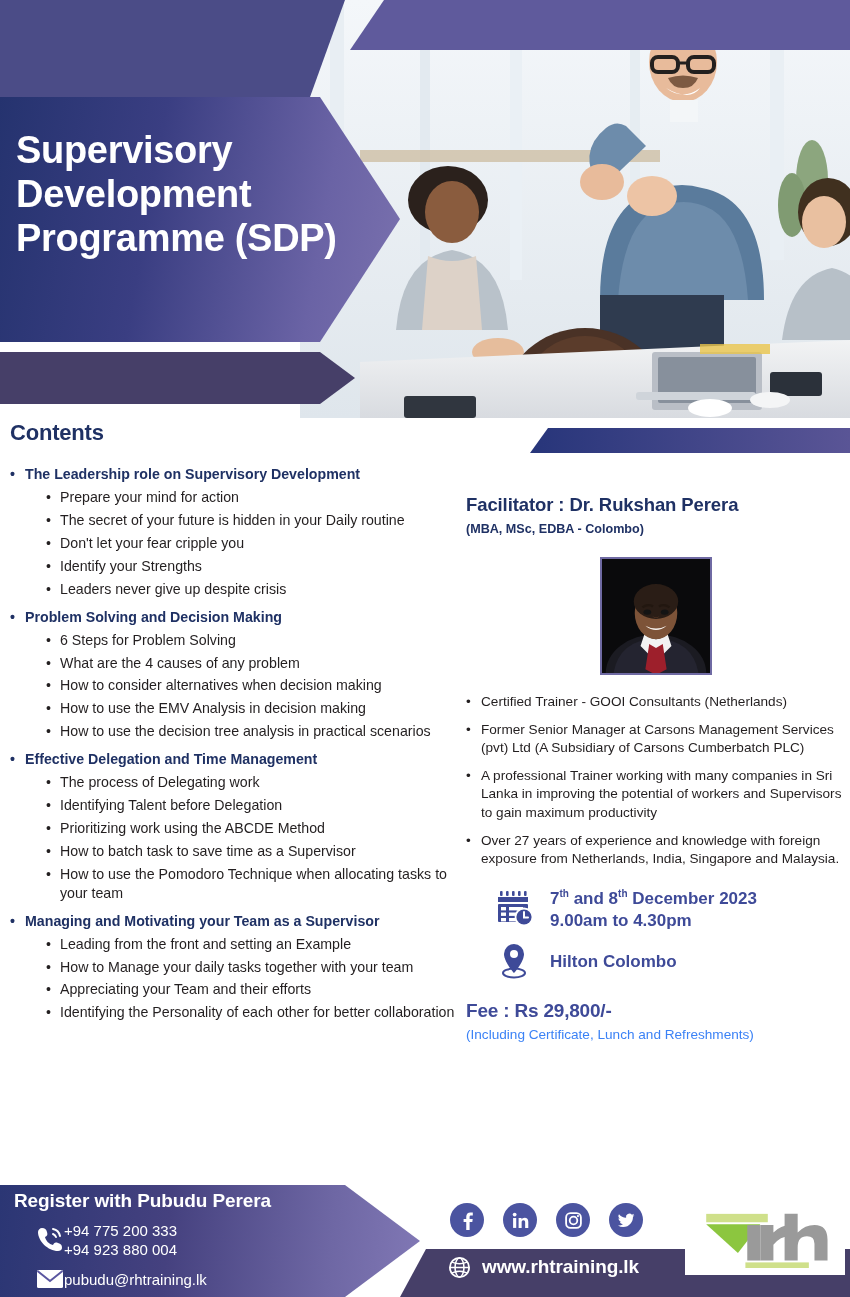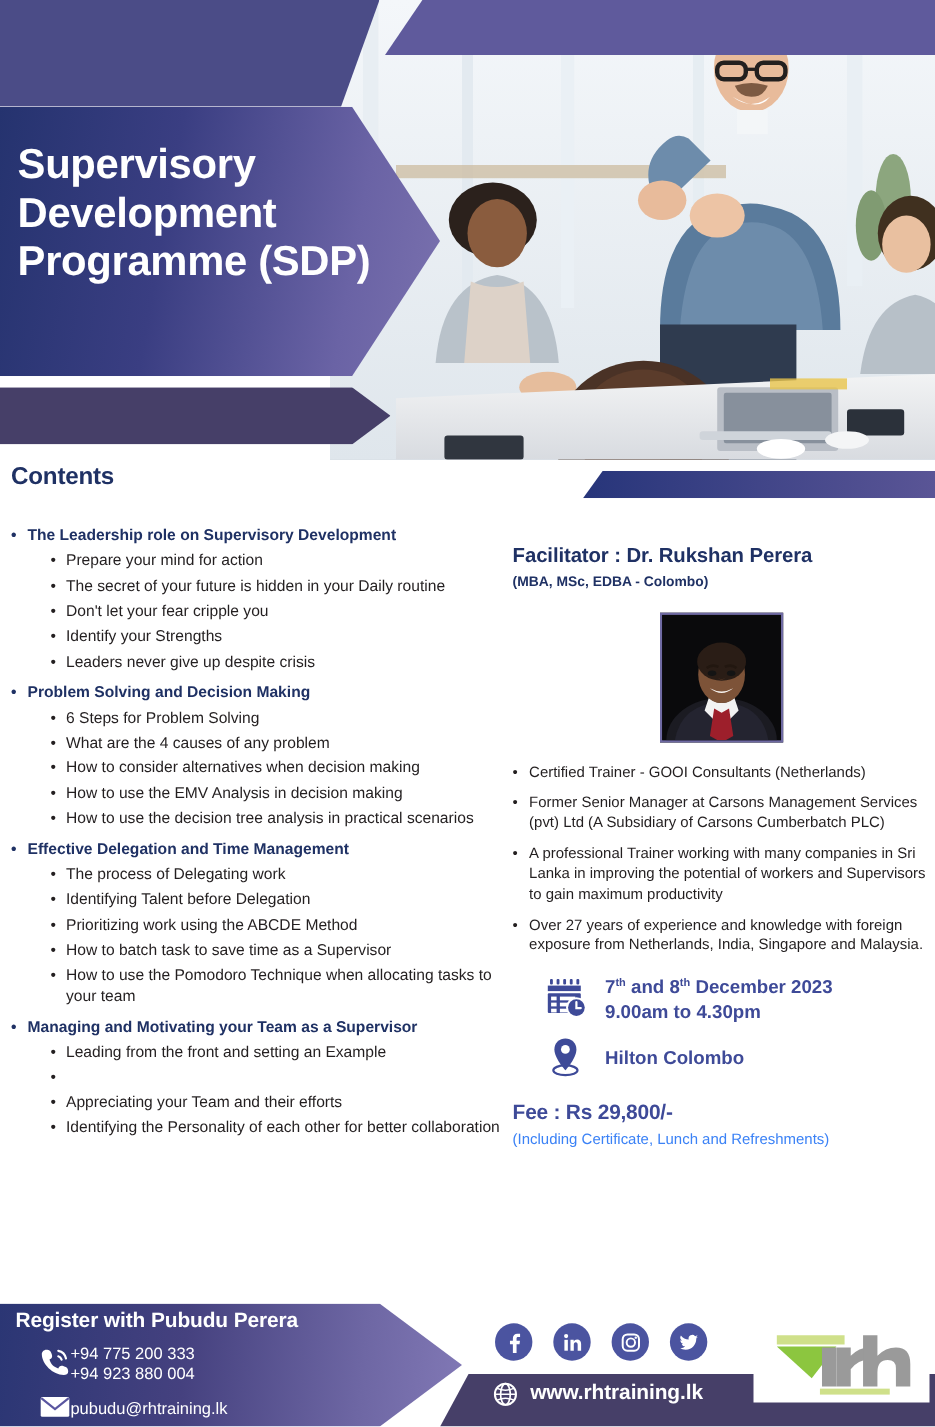--- a/index.html
+++ b/index.html
@@ -89,21 +89,21 @@
     -webkit-clip-path: polygon(18px 0, 320px 0, 320px 25px, 0 25px);
     clip-path: polygon(18px 0, 320px 0, 320px 25px, 0 25px);
     z-index: 4;
   }
 
   
   .contents {
     position: absolute; left: 10px; top: 420px; width: 455px; z-index: 3;
   }
   .contents-heading {
-    color: #1f3164; font-size: 22px; font-weight: bold; margin-bottom: 32px;
+    color: #1f3164; font-size: 22px; font-weight: bold; margin-bottom: 19px;
     letter-spacing: -.2px;
   }
   ul.topics { list-style: none; }
   ul.topics > li { margin-bottom: 5px; }
   .topic-row {
     display: flex; align-items: flex-start;
     color: #1f3164; font-size: 14.2px; font-weight: bold; line-height: 1.35;
   }
   .topic-row .dot { width: 15px; flex: 0 0 15px; color: #1f3164; }
   ul.subtopics { list-style: none; margin: 4px 0 9px 36px; }
@@ -432,20 +432,21 @@
         <ul class="subtopics">
           <li>
               <div class="sub-row">
                 <span class="dot">•</span>
                 <span>Leading from the front and setting an Example</span>
               </div>
             </li>
           <li>
               <div class="sub-row">
                 <span class="dot">•</span>
+                <span>How to Manage your daily tasks together with your team</span>
               </div>
             </li>
           <li>
               <div class="sub-row">
                 <span class="dot">•</span>
                 <span>Appreciating your Team and their efforts</span>
               </div>
             </li>
           <li>
               <div class="sub-row">

